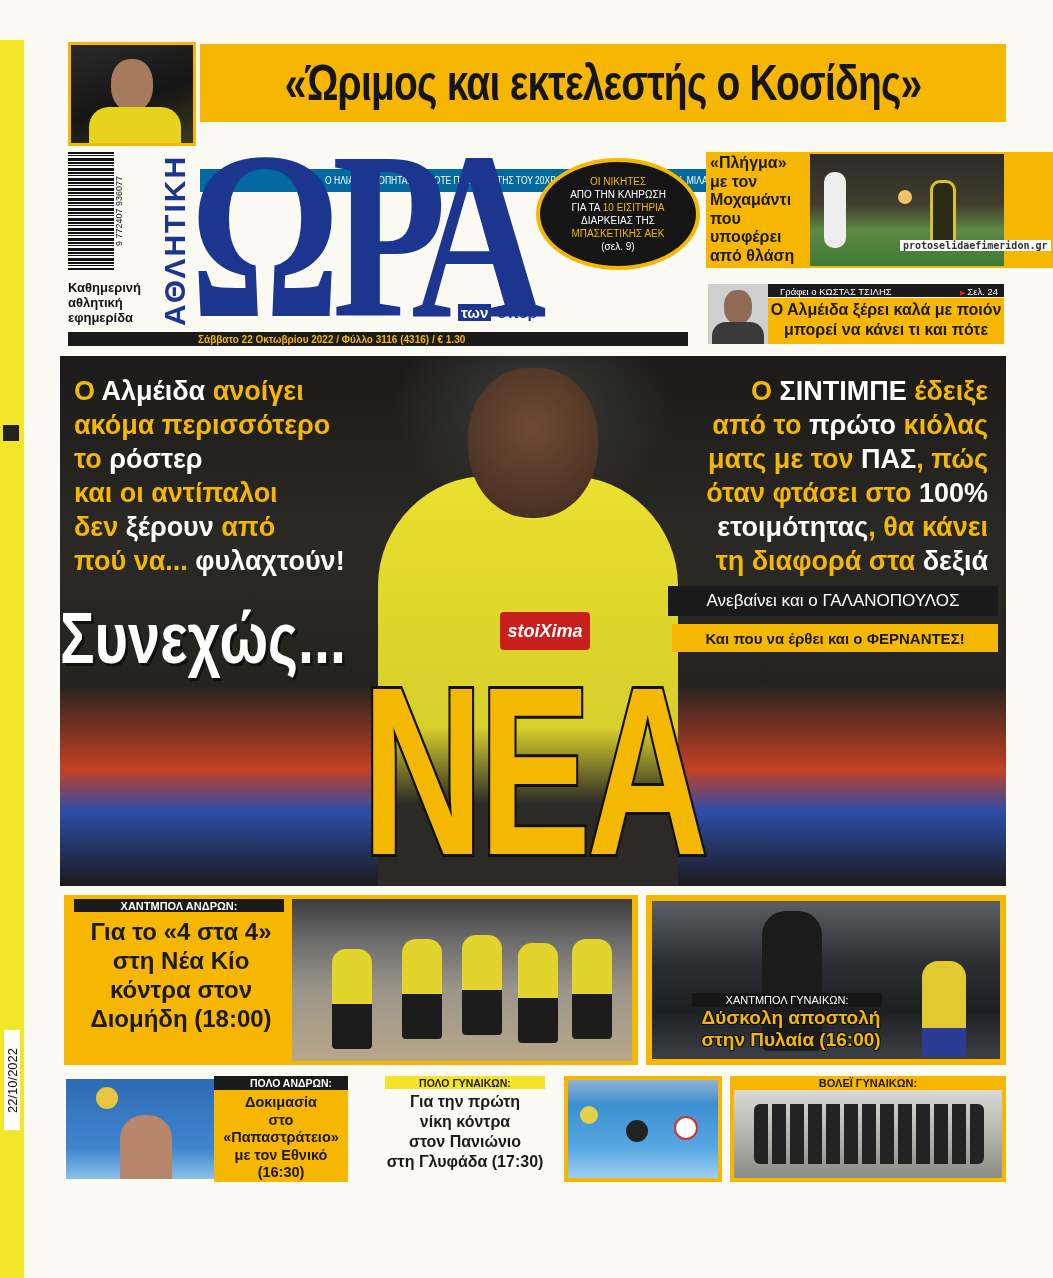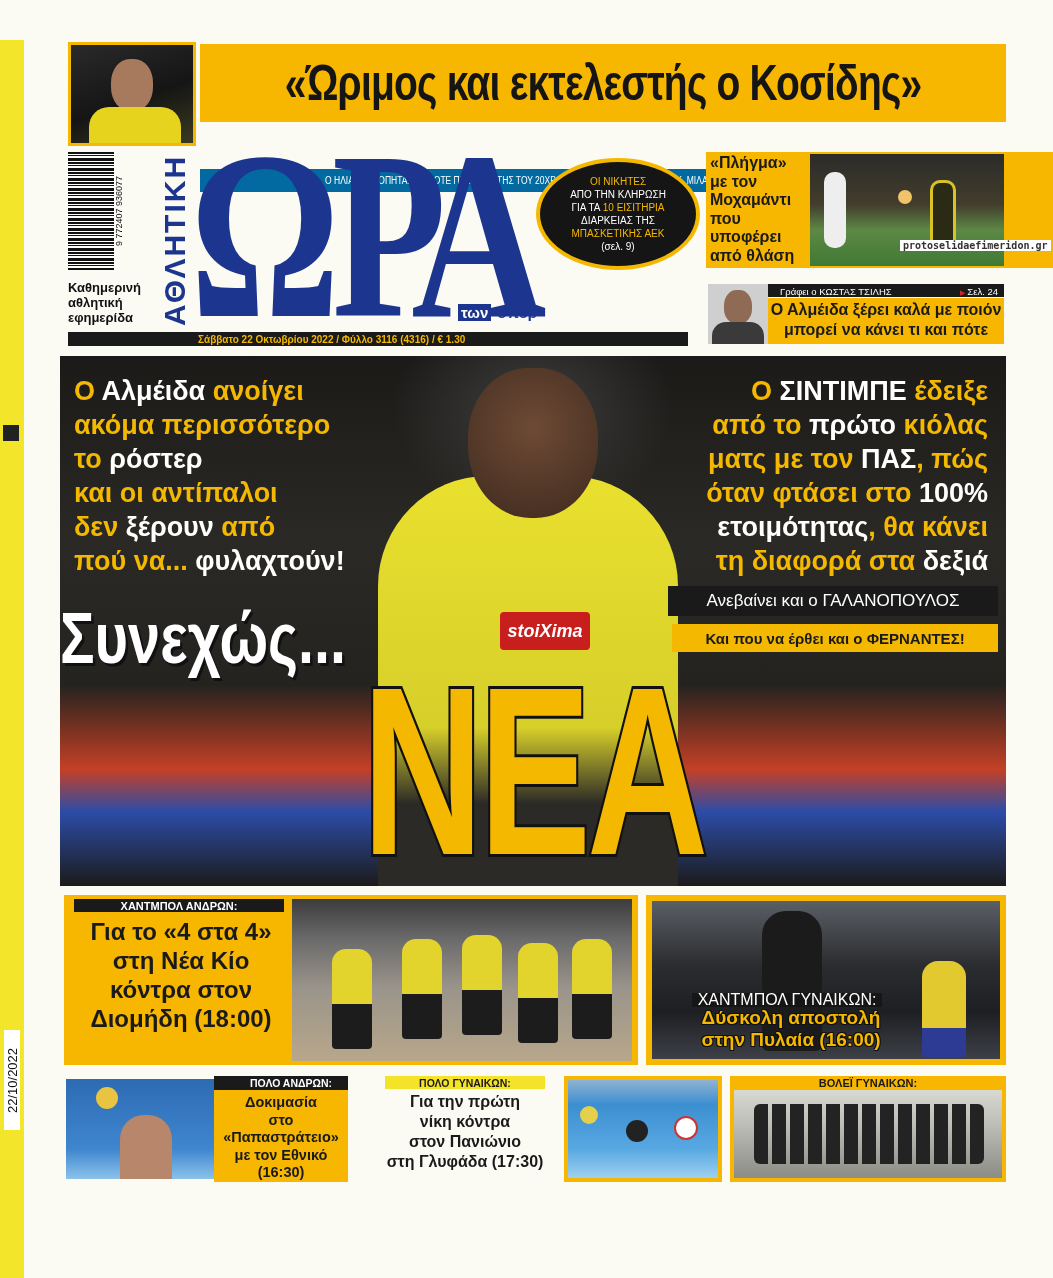--- a/index.html
+++ b/index.html
@@ -204,21 +204,21 @@
   }
   .wh-photo {
     position:absolute; left: 6px; top: 6px; width: 348px; height: 158px;
     background: linear-gradient(180deg,#5a5f66 0%,#2c2d30 40%,#1e1f22 70%,#3e4048 100%);
     overflow:hidden;
   }
   .wh-photo .gk { position:absolute; left: 110px; top: 10px; width: 60px; height: 140px; border-radius: 24px 24px 6px 6px; background:#1b1b1b; }
   .wh-photo .pl2 { position:absolute; left: 270px; top: 60px; width: 44px; height: 96px; border-radius: 16px 16px 4px 4px; background: linear-gradient(180deg,#e1c92f 0 70%,#2e3b94 70%); }
   .wh-label {
     position:absolute; left: 46px; top: 98px; width: 190px; height: 14px; background: rgba(20,20,20,0.85);
-    color:#fff; font-size: 16px; display:flex; align-items:center; justify-content:center;
+    color:#fff; font-size: 11px; display:flex; align-items:center; justify-content:center;
   }
   .wh-text {
     position:absolute; left: 40px; top: 112px; width: 210px; text-align:center;
     font-size: 19px; font-weight: bold; line-height: 22px; color: #f5b800;
     text-shadow: 1px 1px 0 #111, -1px -1px 0 #111, 1px -1px 0 #111, -1px 1px 0 #111;
   }
 
   
   .polo-m-photo {
     left: 66px; top: 1079px; width: 148px; height: 100px; background: linear-gradient(180deg,#2d6bb3 0%,#3f86cf 70%,#8bc2ea 100%);

